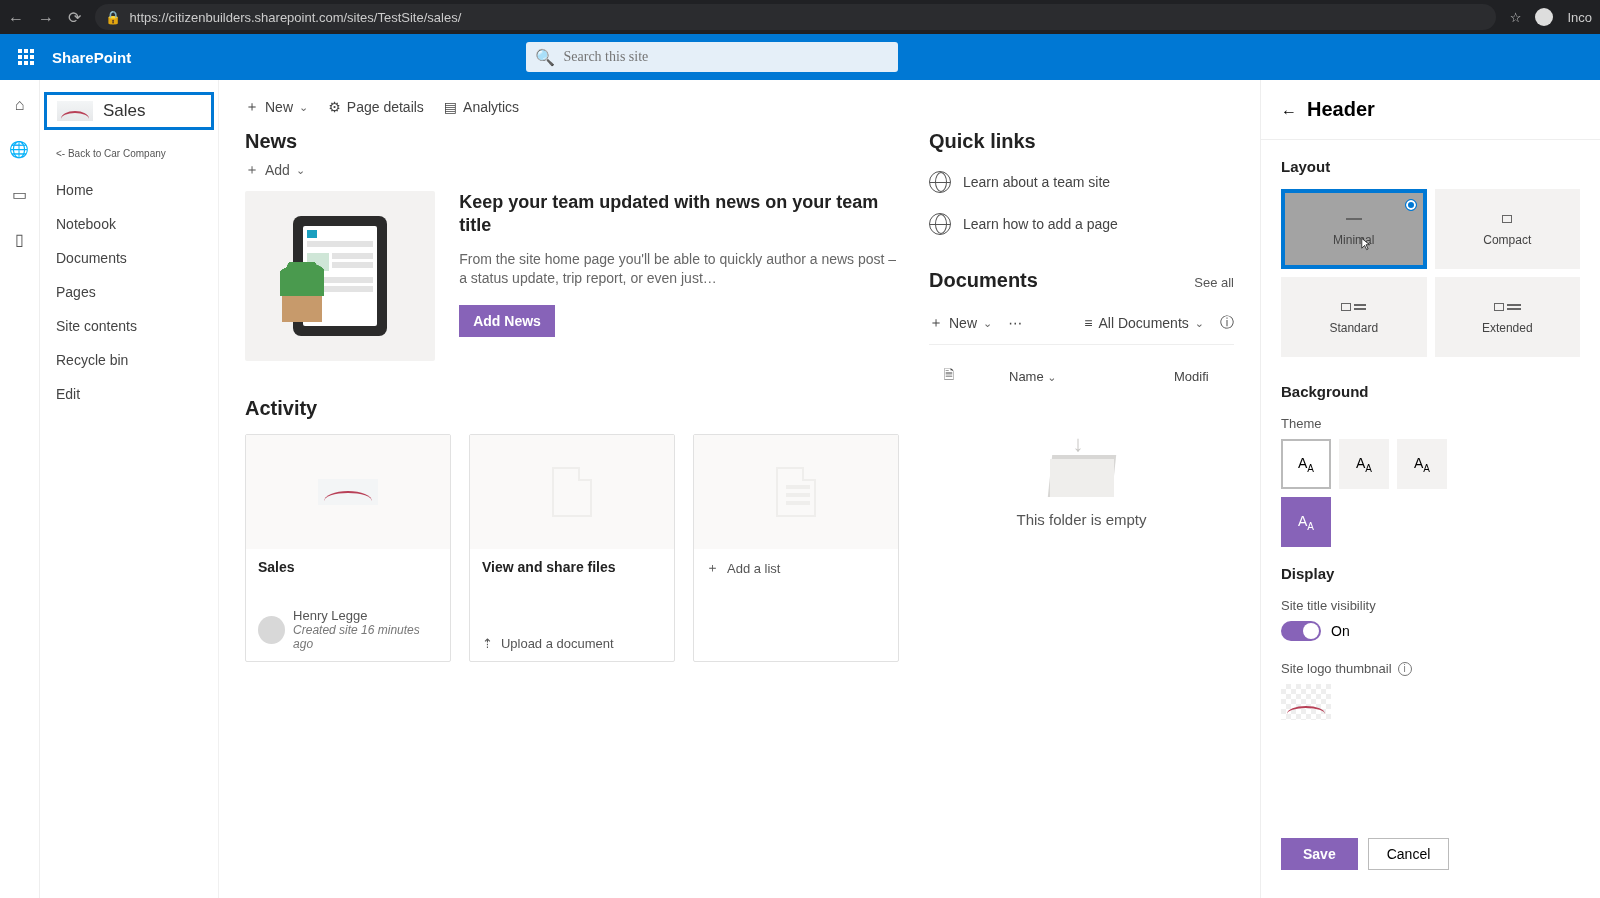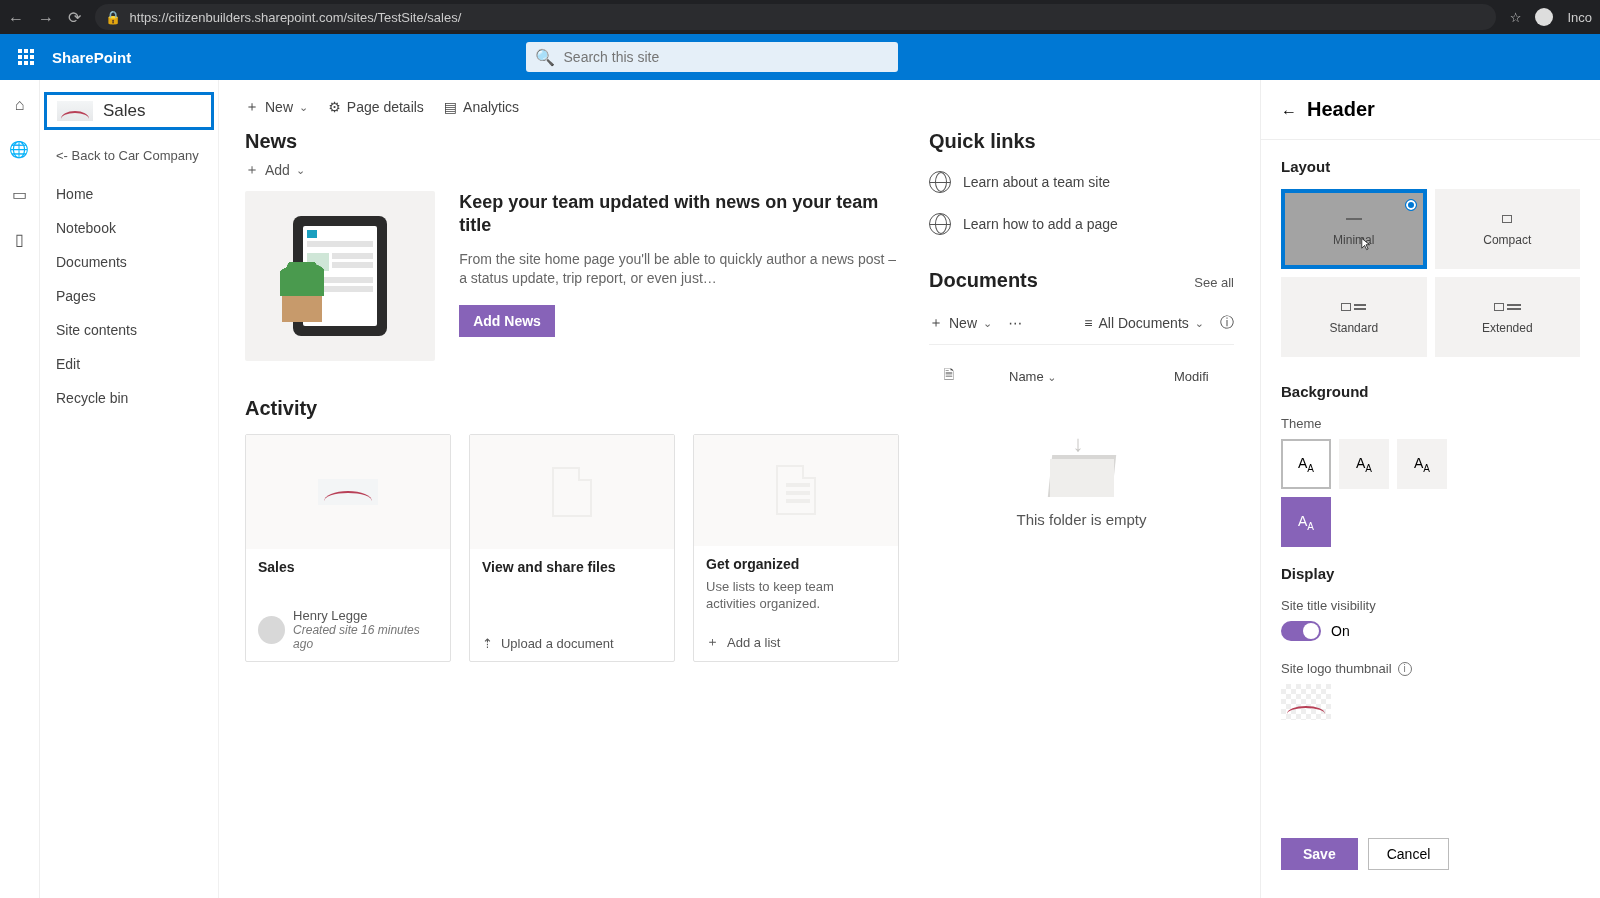--- a/index.html
+++ b/index.html
@@ -14,32 +14,32 @@
 .br-right .avatar-ic { width: 18px; height: 18px; border-radius: 50%; background: #ddd; display:inline-block;}
 
 
 .sp-top { height: 46px; background: #0078d4; display: flex; align-items: center; padding: 0 8px; color: #fff; }
 .waffle { width: 36px; display:flex; justify-content:center; align-items:center;}
 .waffle-grid { width:16px; height:16px; display:grid; grid-template-columns:repeat(3,4px); grid-template-rows:repeat(3,4px); gap:2px;}
 .waffle-grid span { background:#fff; }
 .sp-brand { font-size: 15px; font-weight: 600; margin-left: 8px;}
 .searchwrap { flex:1; display:flex; justify-content:center;}
 .searchbox { width: 372px; height: 30px; background: #e5eff8; border-radius: 3px; display:flex; align-items:center; padding:0 10px; gap:8px; color:#555;}
-.searchbox input { border:none; background:transparent; outline:none; font-size:14px; flex:1; color:#555;}
+.searchbox input { border:none; background:transparent; outline:none; font-size:14px; flex:1; color:#555;font-family:Liberation Serif, serif;}
 
 
 .workspace { display:flex; height: calc(898px - 34px - 38px); }
 .rail { width: 40px; border-right: 1px solid #eee; padding-top: 16px; display:flex; flex-direction:column; align-items:center; gap:26px; color:#555;}
 
 .leftnav { width: 178px; padding-top: 8px; }
 .site-header-box { margin: 4px 4px 10px 4px; border: 3px solid #0078d4; padding: 6px 10px; display:flex; align-items:center; gap:10px;}
 .site-logo-sm { width: 36px; height: 20px; background: linear-gradient(#f3f5f6,#e6e8ea); display:inline-block; position:relative;}
 .site-logo-sm::after { content:""; position:absolute; left:4px; right:4px; top:10px; height:6px; border-top:2px solid #b84057; border-radius: 50% 50% 0 0 / 100% 100% 0 0;}
 .site-name { font-size: 17px; color:#333; }
-.leftnav .back { font-size: 13px; color:#555; padding: 8px 16px 14px;}
+.leftnav .back { font-size: 10px; color:#555; padding: 8px 16px 14px;}
 .leftnav ul { list-style:none; }
 .leftnav li { padding: 9px 16px; font-size: 14px; color:#444; cursor:pointer;}
 
 .content { flex:1; background:#fff; border-left:1px solid #f0f0f0; overflow:hidden; position:relative;}
 .cmdbar { display:flex; align-items:center; gap:20px; padding: 18px 26px 14px; font-size: 14px; color:#444;}
 .cmdbar .item { display:flex; align-items:center; gap:6px; cursor:pointer;}
 
 .maincols { display:flex; padding: 0 26px; gap: 30px;}
 .col-main { flex: 1; }
 .col-side { width: 320px; }
@@ -198,22 +198,22 @@
       <span class="site-logo-sm"></span>
       <span class="site-name">Sales</span>
     </div>
     <div class="back">&lt;- Back to Car Company</div>
     <ul>
       <li>Home</li>
       <li>Notebook</li>
       <li>Documents</li>
       <li>Pages</li>
       <li>Site contents</li>
+      <li>Recycle bin</li>
       <li>Edit</li>
-      <li>Recycle bin</li>
     </ul>
   </div>
 
   <div class="content">
     <div class="cmdbar">
       <div class="item">
           <span>＋</span>
           <span>New</span>
           <span class="chev">⌄</span>
         </div>
@@ -293,24 +293,20 @@
               </div>
               <div class="card-action">
                   <span>⇡</span>
                   <span>Upload a document</span>
                 </div>
             </div>
             <div class="card">
               <div class="card-img">
                   <span class="ghost-doc ghost-lines"></span>
                 </div>
-              <div class="card-body">
-                <h4>Get organized</h4>
-                <p>Use lists to keep team activities organized.</p>
-              </div>
               <div class="card-action">
                   <span>＋</span>
                   <span>Add a list</span>
                 </div>
             </div>
           </div>
         </div>
       </div>
 
       <div class="col-side">

